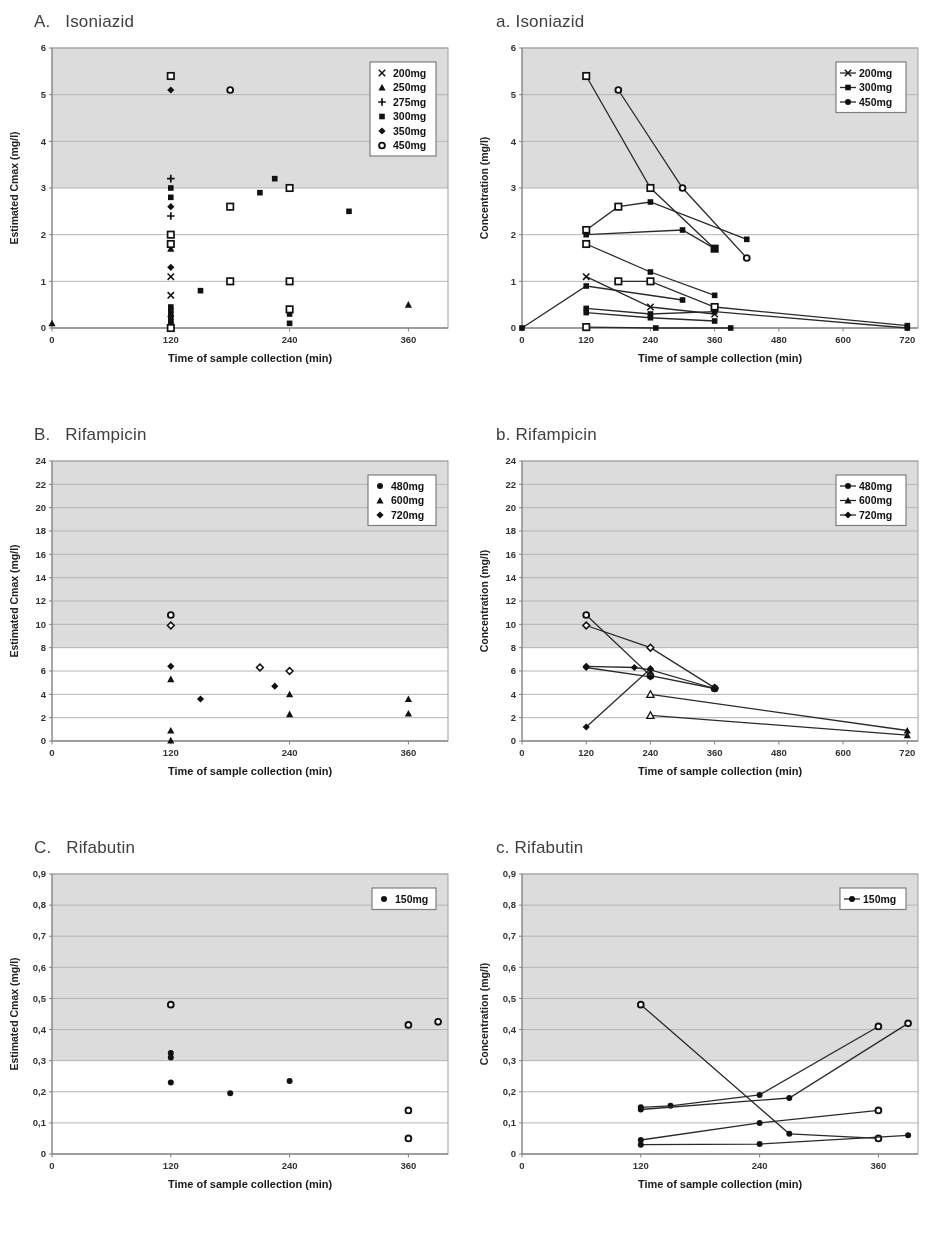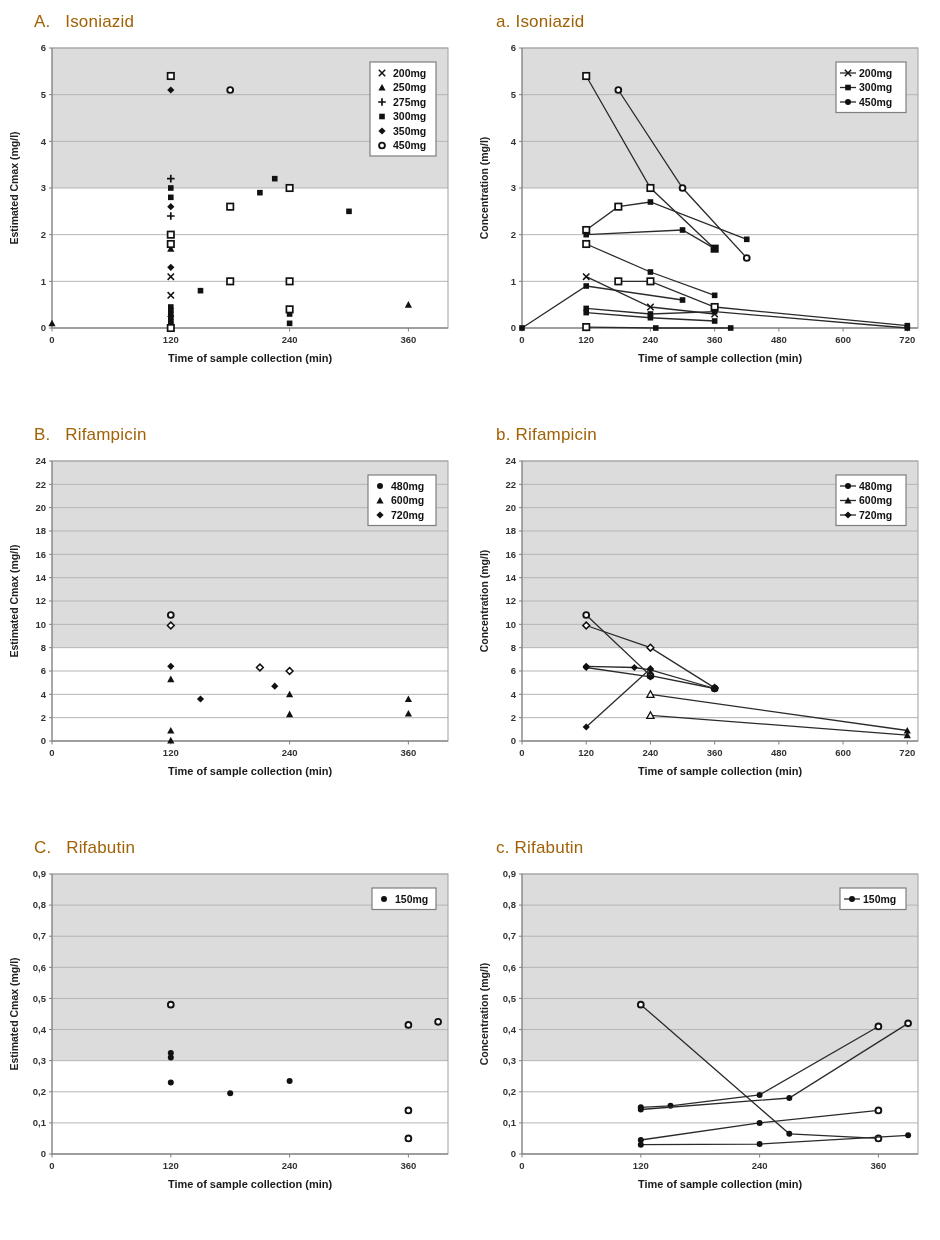--- a/index.html
+++ b/index.html
@@ -1,19 +1,19 @@
 <!DOCTYPE html>
 <html><head>
 <meta charset="utf-8">
 <style>
   html,body{margin:0;padding:0;background:#ffffff;}
   body{width:940px;height:1240px;font-family:"Liberation Sans",sans-serif;}
   .figure{width:940px;height:1240px;display:grid;grid-template-columns:470px 470px;grid-template-rows:413px 413px 414px;background:#fff;}
   .panel{position:relative;box-sizing:border-box;padding-top:12px;}
-  .panel-title{font-size:17px;color:#a16207;margin:0 0 6px 34px;white-space:pre;font-weight:400;letter-spacing:.2px;}
+  .panel-title{font-size:17px;color:#404040;margin:0 0 6px 34px;white-space:pre;font-weight:400;letter-spacing:.2px;}
   .panel.right .panel-title{margin-left:26px;}
   svg.chart{display:block;margin-left:6px;}
   text{font-family:"Liberation Sans",sans-serif;}
 </style>
 </head>
 <body>
 
 <div class="figure">
   <div class="panel left">
     <div class="panel-title">A.   Isoniazid</div>

